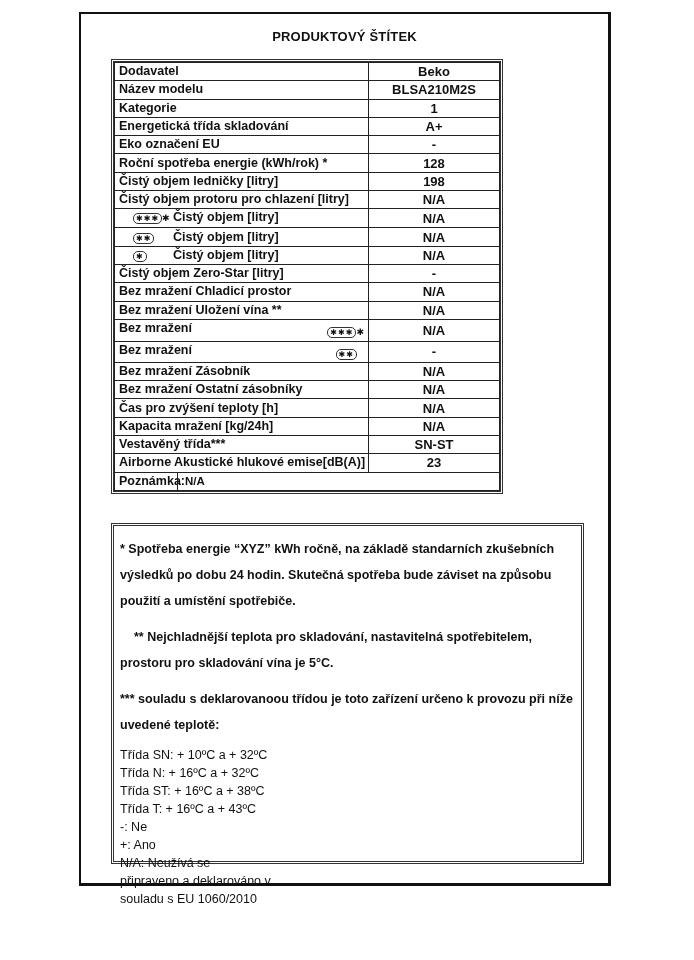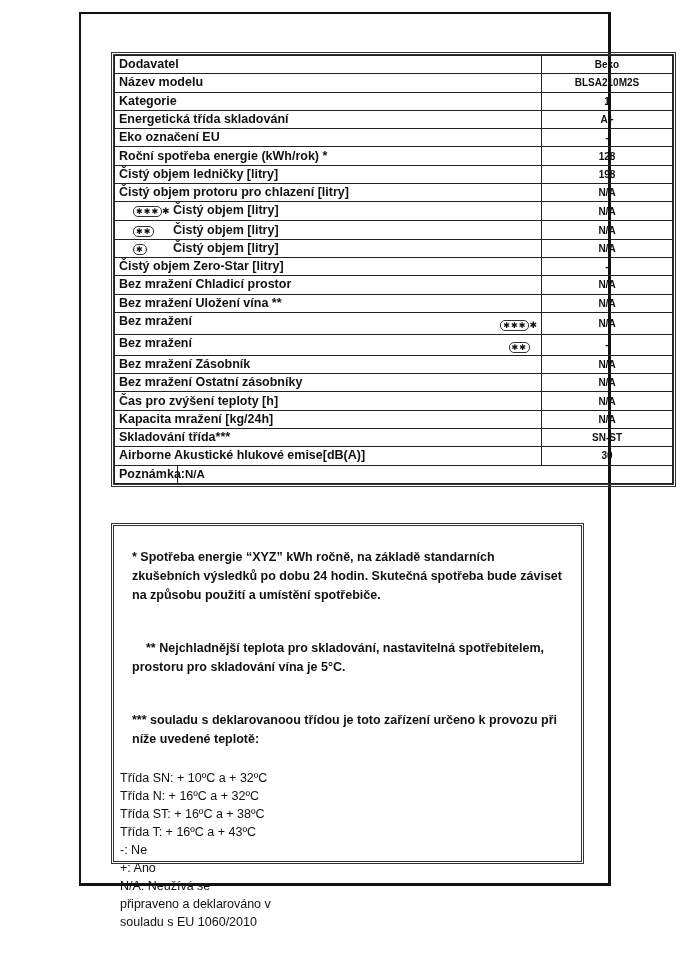--- a/index.html
+++ b/index.html
@@ -2,47 +2,48 @@
 <html><head>
   <meta charset="utf-8">
   <style>
     html, body { margin: 0; padding: 0; background: #ffffff; }
     body { width: 694px; height: 960px; position: relative; overflow: hidden;
            font-family: "Liberation Sans", sans-serif; color: #111; }
     .frame { position: absolute; left: 79px; top: 12px; width: 527px; height: 869px;
              border: 2px solid #111; border-right-width: 3px; border-bottom-width: 3px; }
     .title { position: absolute; left: 0; right: 0; top: 15px; text-align: center;
              font-weight: bold; font-size: 13px; letter-spacing: 0.2px; }
-    .tbl-wrap { position: absolute; left: 30px; top: 38px; width: 565px;
+    .tbl-wrap { position: absolute; left: 30px; top: 45px; width: 392px;
                 border: 3px double #333; box-sizing: border-box; }
     table { border-collapse: collapse; width: 100%; table-layout: fixed; }
     td { border: 1px solid #222; height: 17.3px; padding: 0 0 0 4px; font-size: 12.5px;
          font-weight: bold; white-space: nowrap; overflow: hidden; line-height: 17px; }
-    td.val { text-align: center; padding: 0; font-size: 10px; width: 130px; }
+    td.val { text-align: center; padding: 0; font-size: 13px; width: 130px; }
     td.note-cell { position: relative; }
     .note-divider { position: absolute; left: 62px; top: 0; bottom: 0; border-left: 1px solid #222; }
     .note-label { display: inline-block; width: 58px; overflow: visible; }
     .note-val { position: relative; left: 8px; font-size: 11.5px; }
     .star-box { display: inline-flex; align-items: center; justify-content: center;
                 border: 1px solid #333; border-radius: 5px; height: 9px; padding: 0 2px;
                 font-size: 8px; line-height: 9px; font-weight: normal; letter-spacing: 1px; }
     .star-extra { font-size: 9px; font-weight: normal; margin-left: 0px; }
     .sym-slot { display: inline-block; width: 50px; text-align: left; }
     .right-sym { float: right; margin-right: 4px; margin-top: 3px; }
     .notes-wrap { position: absolute; left: 30px; top: 509px; width: 473px; height: 341px;
                   border: 3px double #333; box-sizing: border-box; padding: 10px 6px 0 6px; }
-    .notes-wrap p { margin: 12px; font-size: 12.5px; font-weight: bold; line-height: 19px; }
+    .notes-wrap p { margin: 0; font-size: 12.5px; font-weight: bold; line-height: 26px; }
     .gap { height: 10px; }
     .gap-s { height: 8px; }
     .line { display: block; font-size: 12.5px; font-weight: normal; line-height: 18px; }
   </style>
 </head>
 <body>
 
 <div class="frame">
+  <div class="title">PRODUKTOVÝ ŠTÍTEK</div>
 
   <div class="tbl-wrap">
     <table>
       <tbody id="tbody">
           <tr>
             <td><span>Dodavatel</span></td>
             <td class="val">Beko</td>
           </tr>
           <tr>
             <td><span>Název modelu</span></td>
@@ -114,26 +115,26 @@
           </tr>
           <tr>
             <td><span>Čas pro zvýšení teploty [h]</span></td>
             <td class="val">N/A</td>
           </tr>
           <tr>
             <td><span>Kapacita mražení [kg/24h]</span></td>
             <td class="val">N/A</td>
           </tr>
           <tr>
-            <td><span>Skladování třída***</span></td>
+            <td><span>Vestavěný třída***</span></td>
             <td class="val">SN-ST</td>
           </tr>
           <tr>
             <td><span>Airborne Akustické hlukové emise[dB(A)]</span></td>
-            <td class="val">30</td>
+            <td class="val">23</td>
           </tr>
           <tr>
             <td colspan="2" class="note-cell"><span class="note-divider"></span><span class="note-label">Poznámka:</span><span class="note-val">N/A</span></td>
           </tr>
         </tbody>
     </table>
   </div>
 
   <div class="notes-wrap">
     <p>* Spotřeba energie “XYZ” kWh ročně, na základě standarních zkušebních výsledků po dobu 24 hodin. Skutečná spotřeba bude záviset na způsobu použití a umístění spotřebiče.</p>

